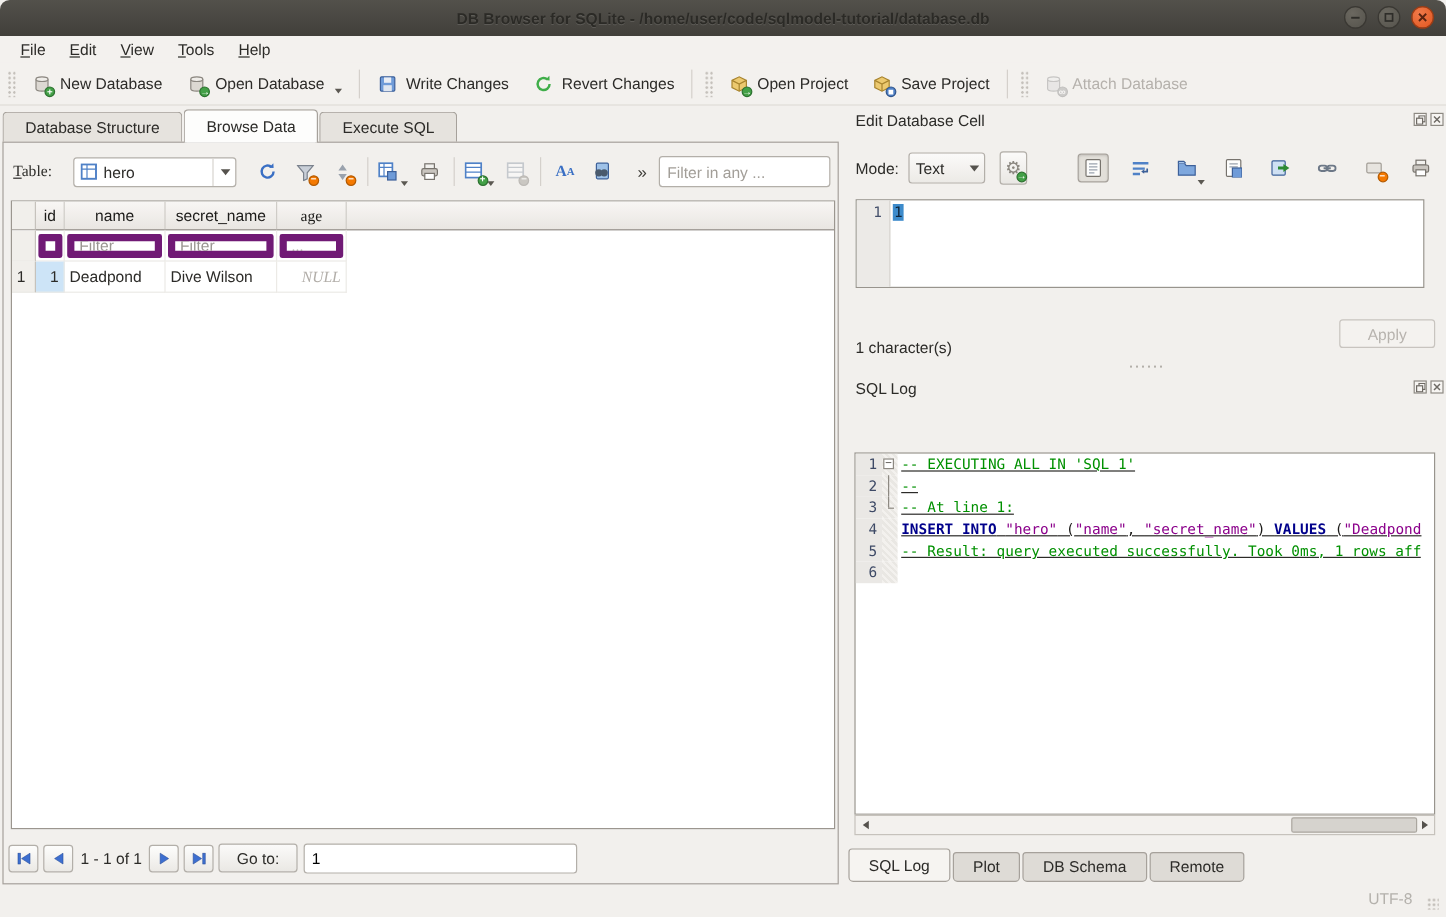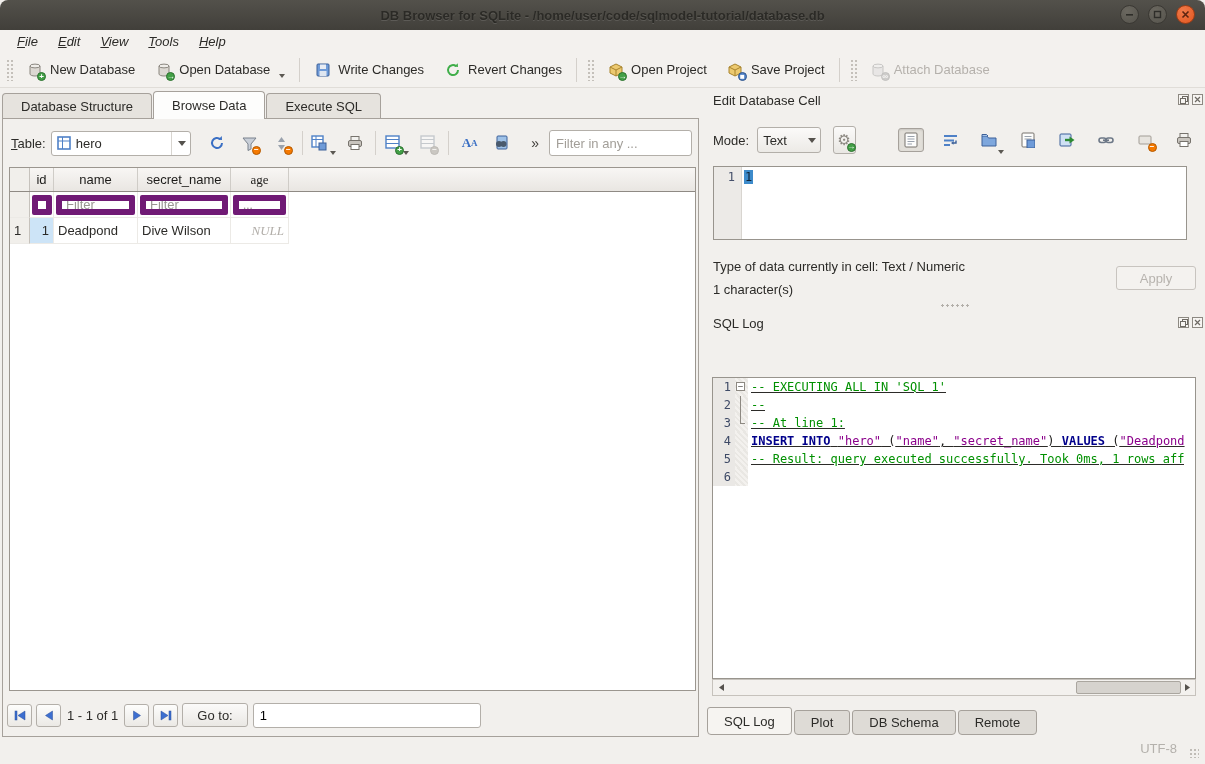--- a/index.html
+++ b/index.html
@@ -15,21 +15,21 @@
   .winbtns { position:absolute; right:10px; top:5px; display:flex; gap:9px; }
   .wbtn { width:19px; height:19px; border-radius:50%; display:flex; align-items:center; justify-content:center;
     background:radial-gradient(circle at 35% 30%, #6b6860, #55534c); border:1px solid #3a3833;
     font-size:11px; color:#2e2d29; line-height:1; cursor:default; }
   .wbtn.close { background:radial-gradient(circle at 35% 30%, #f07a4a, #e2561f); border-color:#9c3c15; color:#5c2410; font-weight:bold; }
   .wbtn svg { display:block; }
 
   
   .menubar { position:absolute; left:0; top:30px; width:1205px; height:22px; background:#f3f1ee;
     display:flex; align-items:center; padding-left:8px; gap:2px; }
-  .menu-item { display:inline-block; padding:1px 9px;font-style:italic; }
+  .menu-item { display:inline-block; padding:1px 9px; }
   .menu-item::first-letter { text-decoration:underline; }
 
   
   .toolbar { position:absolute; left:0; top:52px; width:1205px; height:36px; background:#f3f1ee;
     border-bottom:1px solid #e0ddd8; display:flex; align-items:center; }
   .tb-handle { width:7px; height:22px; margin:0 3px 0 6px;
     background-image:radial-gradient(#c4c0ba 1px, transparent 1.2px); background-size:4px 4px; }
   .tb-sep { width:1px; height:24px; background:#d4d0cb; margin:0 4px; }
   .tb-btn { display:flex; align-items:center; gap:7px; padding:5px 10px; border-radius:3px; white-space:nowrap; }
   .tb-btn .lbl { font-size:13px; }
@@ -49,21 +49,21 @@
   .main-tabs { position:absolute; left:2px; top:91px; display:flex; align-items:flex-end; height:28px; }
   .mtab { height:26px; padding:0 18px; display:flex; align-items:center; background:#e6e3de;
     border:1px solid #a6a19b; border-bottom:none; border-radius:4px 4px 0 0; margin-right:1px; color:#2c2b28; }
   .mtab.active { background:#fdfdfc; height:28px; position:relative; z-index:3; }
 
   
   .left-frame { position:absolute; left:2px; top:118px; width:697px; height:619px;
     background:#f2f0ed; border:1px solid #a6a19b; z-index:2; }
 
   .browse-toolbar { position:absolute; left:8px; top:9px; width:681px; height:30px; display:flex; align-items:center; }
-  .tbl-label { display:inline-block; margin-right:5px; }
+  .tbl-label { display:inline-block; margin-right:18px;font-family:Liberation Serif, serif; }
   .tbl-label::first-letter { text-decoration:underline; }
   .combo { height:25px; background:#fff; border:1px solid #b3afa9; border-radius:3px;
     display:flex; align-items:center; padding:0 4px 0 5px; gap:5px; }
   .combo .arrow-zone { margin-left:auto; display:flex; align-items:center; padding-left:6px; border-left:1px solid #d8d5d0; height:100%; }
   .combo .arr { width:0; height:0; border-left:4px solid transparent; border-right:4px solid transparent; border-top:5px solid #55524d; }
   .combo.btnlike { background:linear-gradient(#fbfaf9,#eceae6); }
   .mini-btn { width:26px; height:24px; display:flex; align-items:center; justify-content:center; position:relative; }
   .mini-btn.pressed { background:#e2dfd9; border:1px solid #a6a19b; border-radius:3px; box-shadow:inset 0 1px 2px rgba(0,0,0,.12); }
   .chev { font-size:14px; color:#3f3d39; padding:0 4px; }
   .filter-any { width:143px; height:26px; border:1px solid #b3afa9; border-radius:3px; padding:0 6px; font-size:13px;
@@ -570,21 +570,20 @@
         </span>
       </div>
     </div>
   </div>
 
   <div class="cell-editor">
     <div class="ce-gutter">1</div>
     <div class="ce-body"><span class="ce-sel">1</span></div>
   </div>
 
-  <div class="type-info">Type of data currently in cell: Text / Numeric</div>
   <div class="char-info">1 character(s)</div>
   <div class="apply-btn">
       <span>Apply</span>
     </div>
 
   <div class="split-dots"></div>
 
   <div class="dock-title" style="left:713px; top:316px;">SQL Log</div>
   <div class="dock-icons" style="left:1178px; top:317px;">
     <div class="dk">

